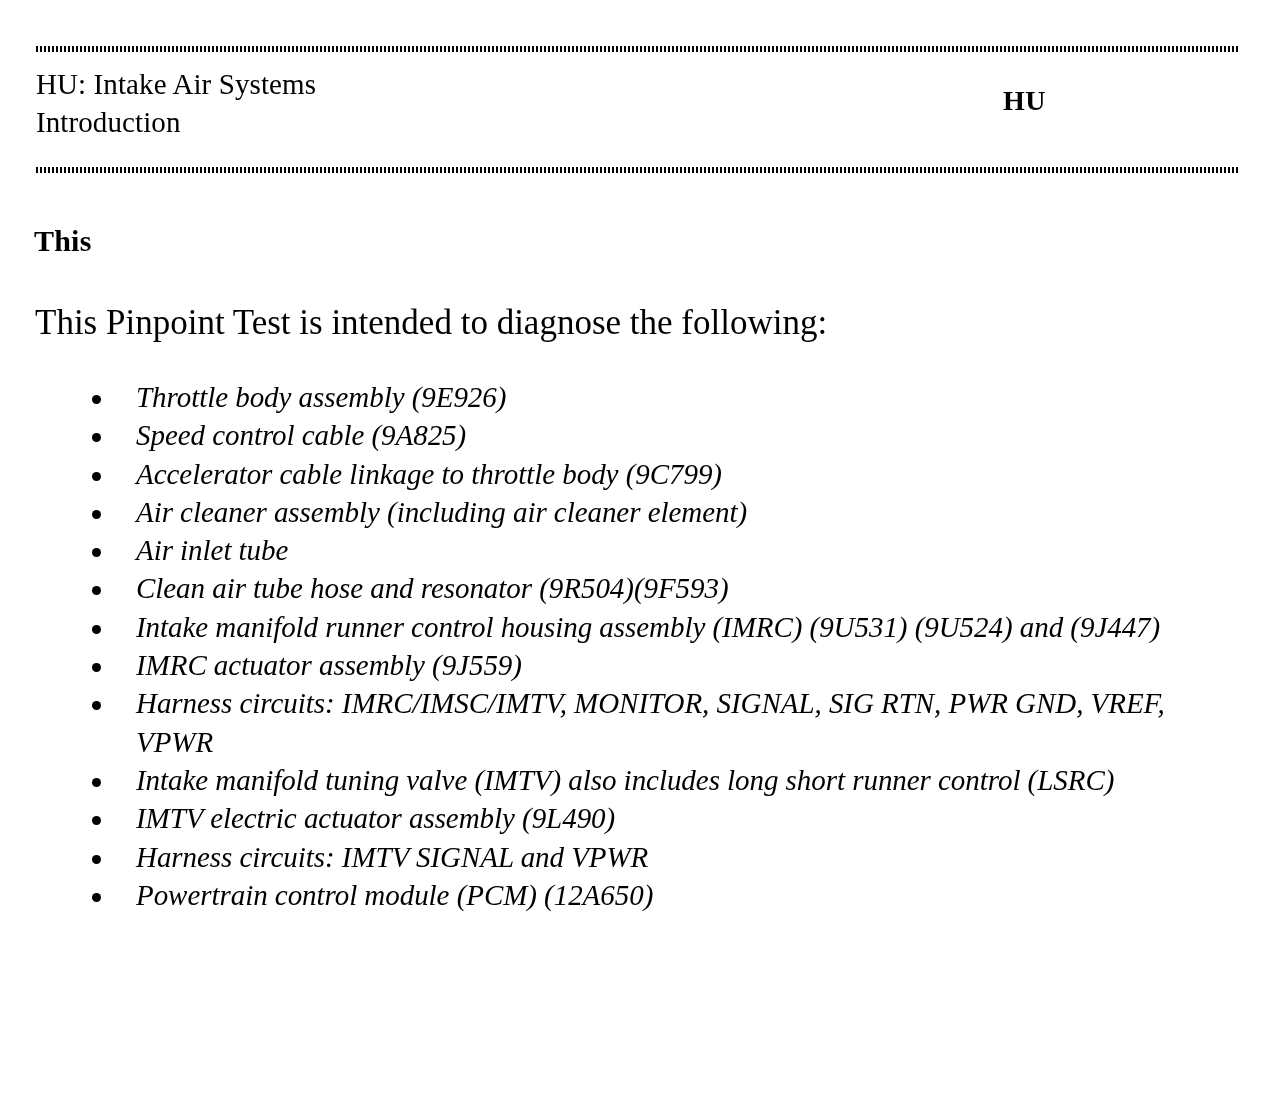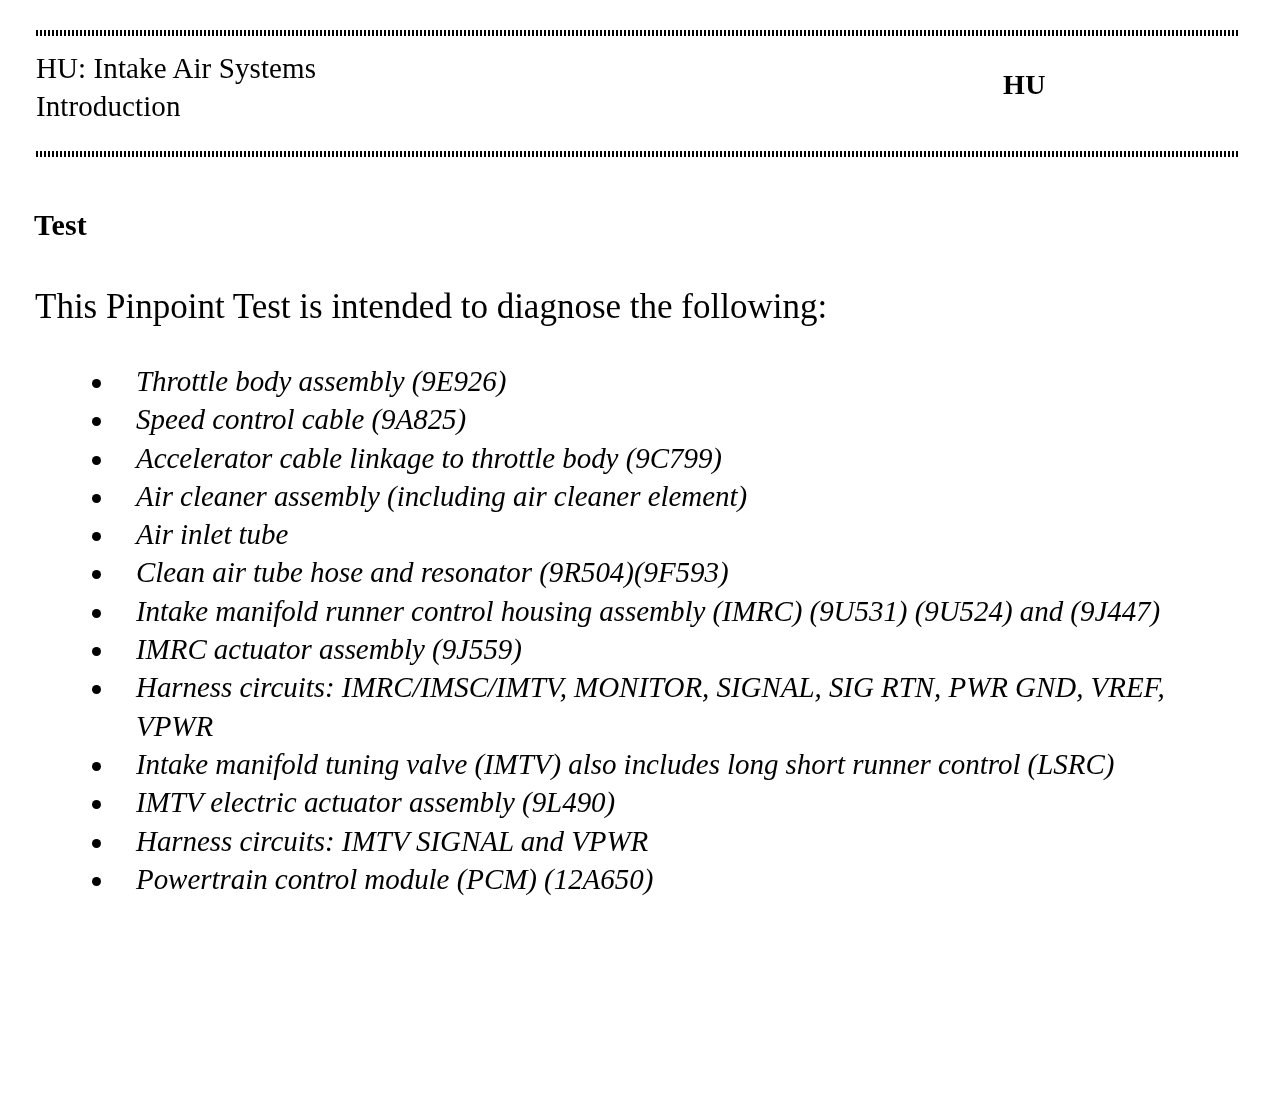--- a/index.html
+++ b/index.html
@@ -14,20 +14,21 @@
     font-family: "Liberation Serif", "DejaVu Serif", serif;
     color: #000000;
     overflow: hidden;
   }
 
   .page {
     position: absolute;
     inset: 0;
     width: 1264px;
     height: 802px;
+    margin-top: 16px;
   }
 
   
   .rule {
     position: absolute;
     left: 36px;
     width: 1204px;
     height: 6px;
     background-image: repeating-linear-gradient(
         to right,
@@ -122,21 +123,21 @@
 
   <div class="header-block">
     <div class="header-line">HU: Intake Air Systems</div>
     <div class="header-line">Introduction</div>
   </div>
 
   <div class="header-code">HU</div>
 
   <div class="rule rule-bottom"></div>
 
-  <div class="note-heading">Test</div>
+  <div class="note-heading">This</div>
 
   <div class="intro-paragraph">This Pinpoint Test is intended to diagnose the following:</div>
 
   <ul class="bullet-list">
     <li class="bullet-item">
       <span class="bullet-dot"></span>
       <span class="bullet-text">Throttle body assembly (9E926)</span>
     </li>
     <li class="bullet-item">
       <span class="bullet-dot"></span>

